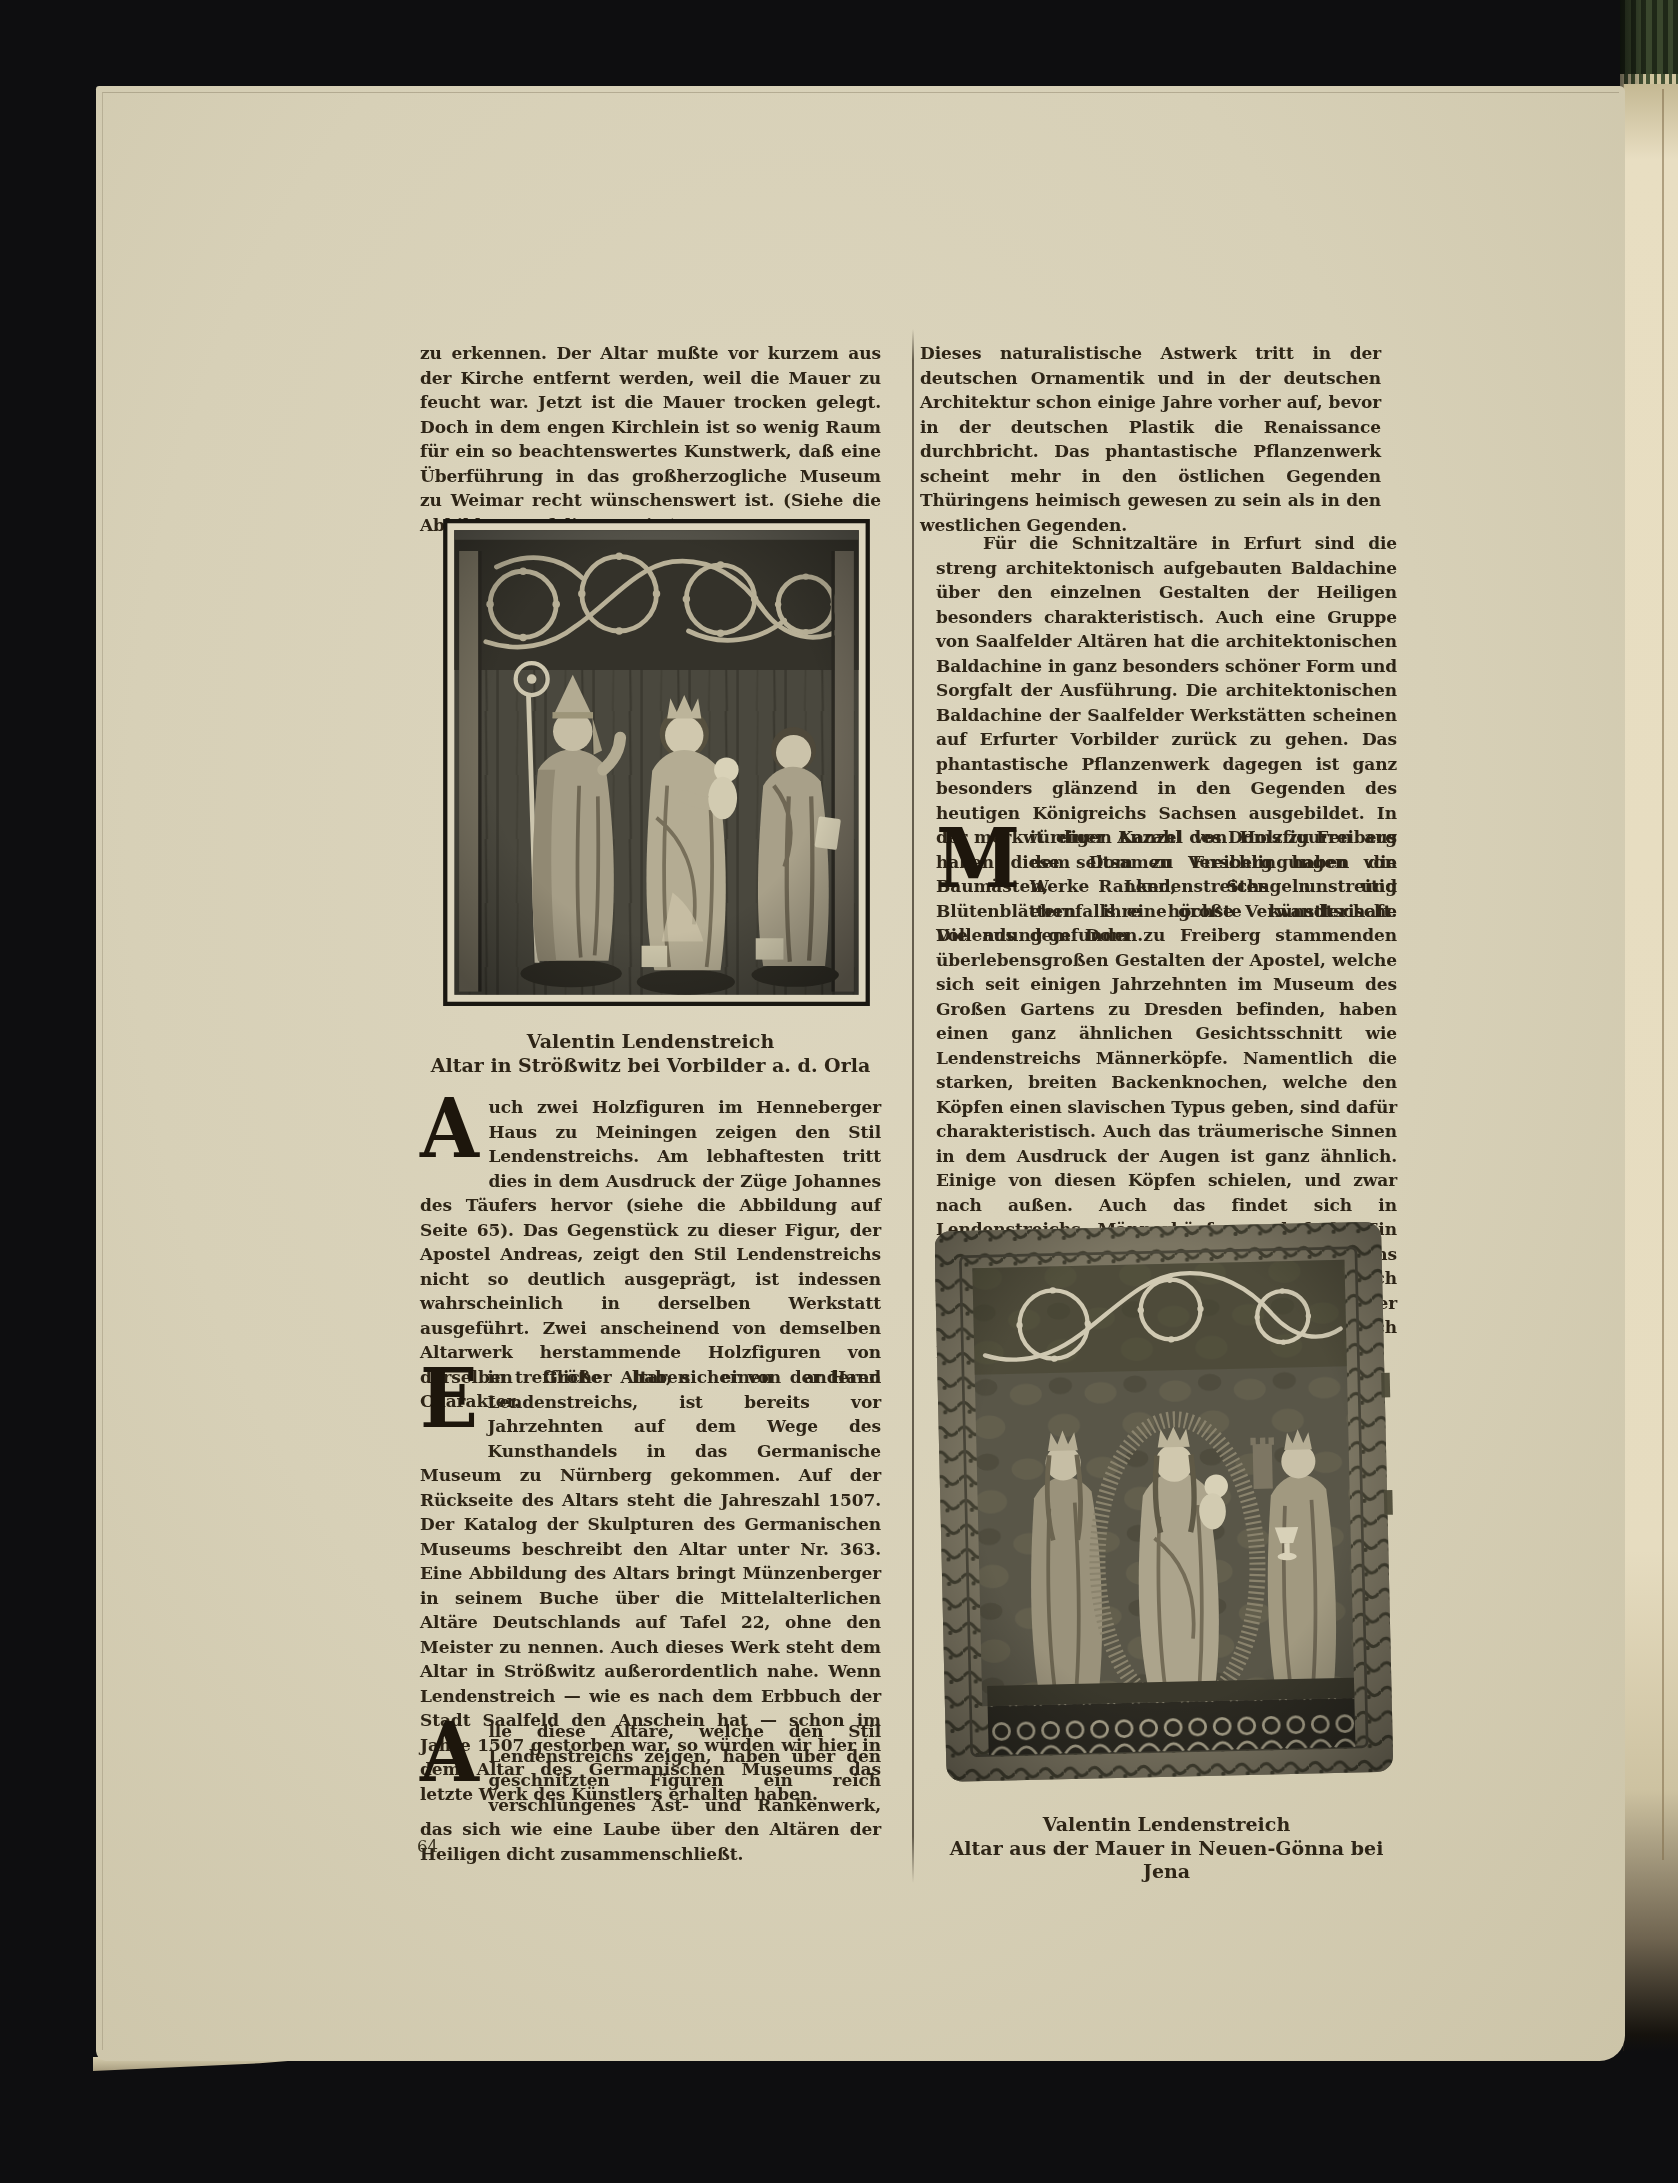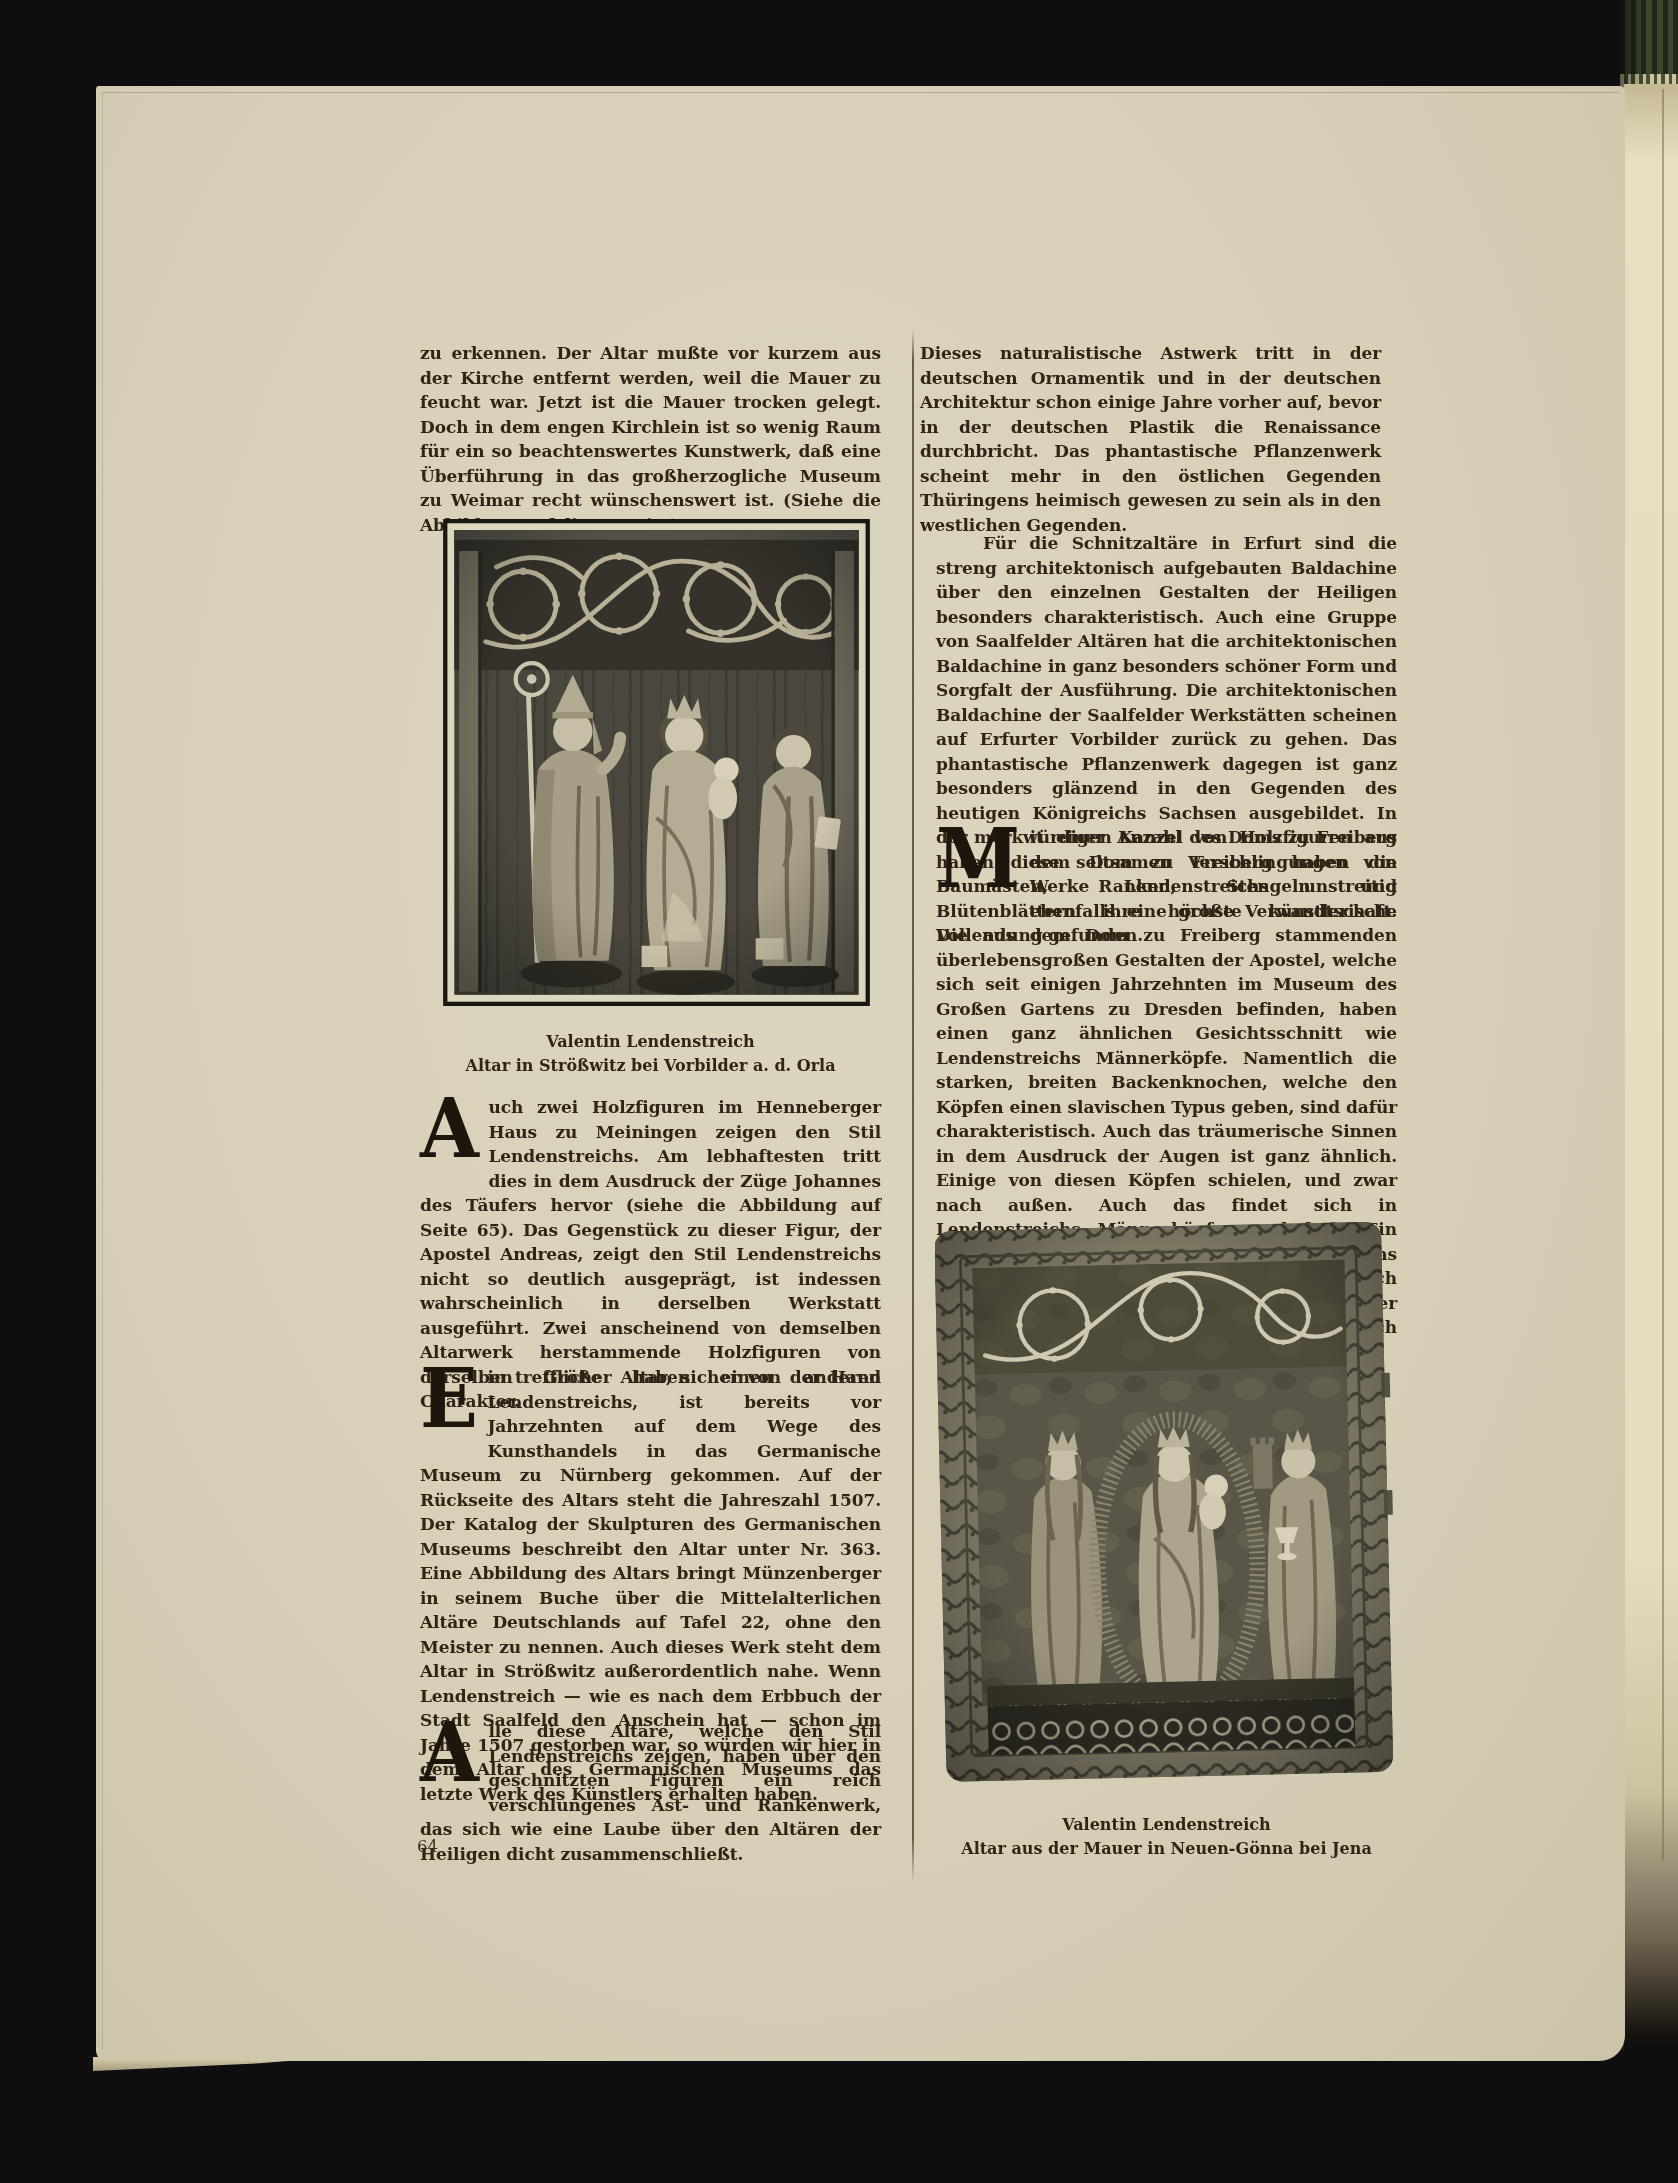--- a/index.html
+++ b/index.html
@@ -46,21 +46,21 @@
   .para-r1{left:824px;top:255px;}
   .para-r2{left:840px;top:445px;text-indent:47px;}
   .para-r3{left:840px;top:739px;}
   .dropcap{float:left;font-size:76px;line-height:58px;height:71px;margin:3.2px 9.6px 0 0;
     color:#1d160c;font-weight:bold;transform:scaleY(1.08);transform-origin:top left;}
 
   
   .caption{position:absolute;width:461px;text-align:center;font-weight:bold;color:#2e2517;}
   .cap-left{left:324px;top:944px;}
   .cap-right{left:840px;top:1727px;}
-  .cap-line{font-size:16px;line-height:23.5px;}
+  .cap-line{font-size:19px;line-height:23.5px;}
 
   .page-number{position:absolute;left:321px;top:1751px;font-size:16.5px;color:#39321f;}
 
   
   .photo{position:absolute;margin:0;}
   .photo svg{display:block;width:100%;height:100%;}
   .photo-left{left:347px;top:433px;width:427px;height:487px;}
   .photo-right{left:839px;top:1132px;width:461px;height:578px;}
 </style>
 </head>

